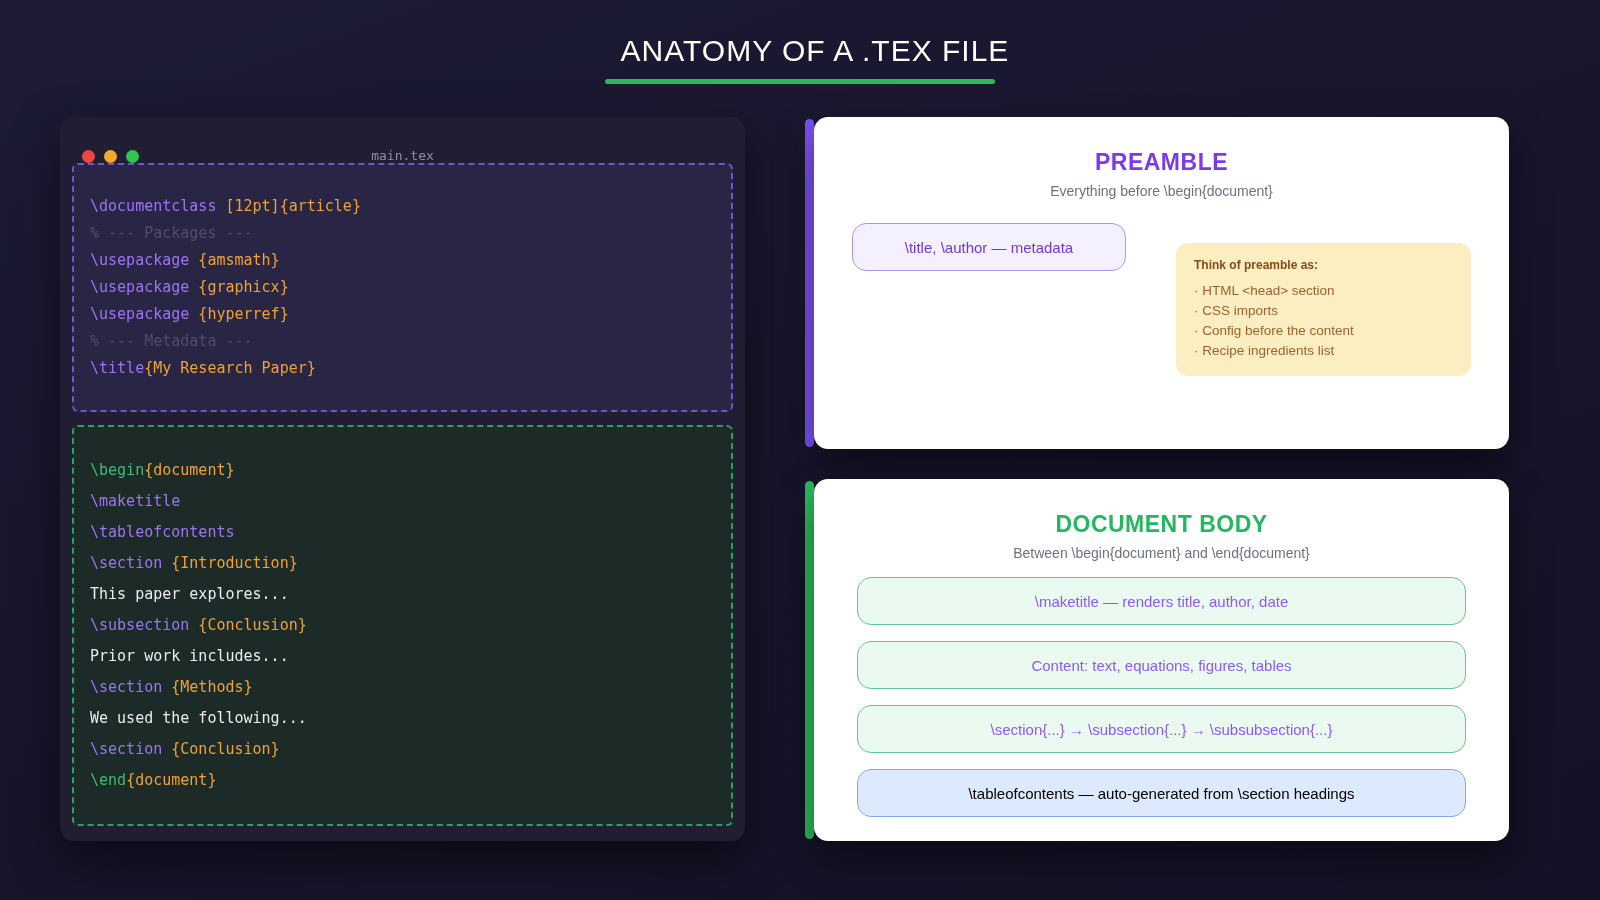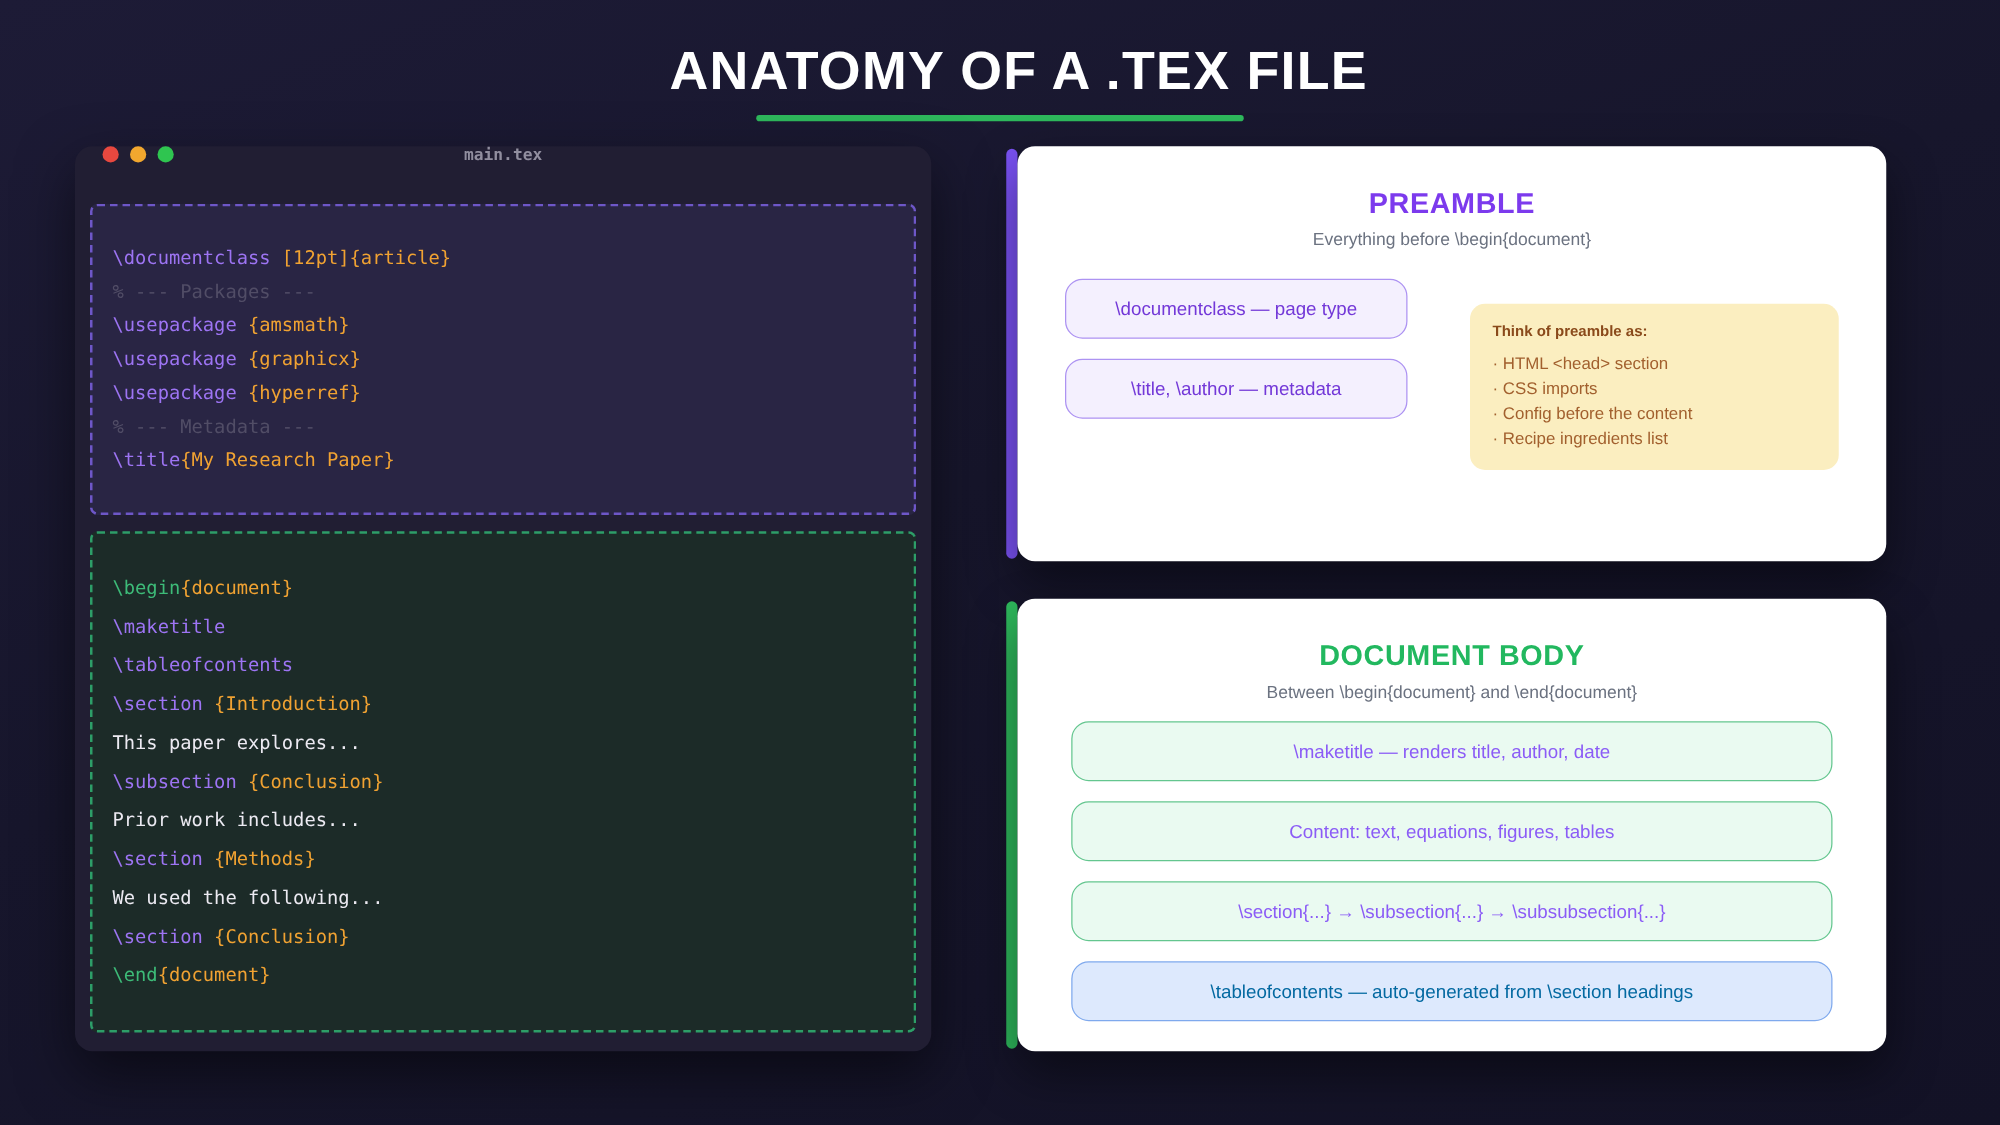--- a/index.html
+++ b/index.html
@@ -6,35 +6,35 @@
   html, body { width: 1600px; height: 900px; overflow: hidden; }
   body {
     font-family: "Liberation Sans", sans-serif;
     background: linear-gradient(160deg, #1d1b36 0%, #17162c 45%, #131226 100%);
   }
   #stage { position: relative; width: 1600px; height: 900px; }
 
   
   .header { position: absolute; top: 36px; left: 0; right: 0; text-align: center; }
   .page-title {
-    font-size: 43px; font-weight: 700; color: #ffffff;
+    font-size: 30px; font-weight: 400; color: #ffffff;
     letter-spacing: 1px; line-height: 1; padding-left: 30px;
   }
   .title-underline {
     width: 390px; height: 5px; margin: 13px auto 0;
     border-radius: 3px; background: var(--accent-green, #2eb85c);
   }
 
   
   .editor {
     position: absolute; left: 60px; top: 117px; width: 685px; height: 724px;
     background: #211e33; border-radius: 14px;
     box-shadow: 0 18px 45px rgba(0,0,0,0.5);
   }
-  .titlebar { position: relative; height: 46px; display: flex; align-items: flex-start; padding: 0 22px; font-weight: bold; }
+  .titlebar { position: relative; height: 46px; display: flex; align-items: flex-end; padding: 0 22px; }
   .lights { display: flex; gap: 9px; }
   .light { width: 13px; height: 13px; border-radius: 50%; }
   .filename {
     position: absolute; left: 0; right: 0; text-align: center;
     font-family: "DejaVu Sans Mono", monospace; font-size: 13px; color: #918e9f;
   }
   .codebox { margin: 0 12px; border-radius: 6px; padding: 28px 16px; }
   .codebox.preamble-box { background: #292544; border: 2px dashed #6e57c8; }
   .codebox.body-box { background: #1c2b28; border: 2px dashed #2d9e68; margin-top: 13px; }
   .code-line {
@@ -67,21 +67,21 @@
   .card-subtitle { margin-top: 7px; text-align: center; font-size: 14px; color: #6b7280; }
 
   .preamble-content { display: flex; padding: 24px 38px 0 38px; gap: 50px; }
   .pill-col { display: flex; flex-direction: column; gap: 16px; width: 274px; flex: none; }
   .pill {
     height: 48px; display: flex; align-items: center; justify-content: center;
     border-radius: 14px; font-size: 15px; text-align: center;
   }
   .pill-purple { background: #f4f0fe; border: 1.5px solid #ad93f2; color: #7338d8; }
   .pill-green  { background: #eafaf1; border: 1.5px solid #64c68f; color: #8b5cf6; }
-  .pill-blue   { background: #dde9fd; border: 1.5px solid #7fa9ed; color: #0369a1; }
+  .pill-blue   { background: #dde9fd; border: 1.5px solid #7fa9ed; color: #000000; }
 
   .note-box {
     flex: 1; align-self: flex-start; margin-top: 20px;
     background: #fbeec0; border-radius: 12px; padding: 15px 18px;
   }
   .note-heading { font-size: 12px; font-weight: bold; color: #8a4a1b; margin-bottom: 9px; }
   .note-item { font-size: 13.5px; color: #a2602e; line-height: 20px; }
 
   .body-pills { display: flex; flex-direction: column; gap: 16px; padding: 16px 43px 0 43px; }
 </style>
@@ -134,21 +134,20 @@
 
   <div class="card-col">
 
     <div class="card-wrap">
       <div class="accent-bar accent-purple-bar"></div>
       <div class="card card-preamble">
         <div class="card-title purple">PREAMBLE</div>
         <div class="card-subtitle">Everything before \begin{document}</div>
         <div class="preamble-content">
           <div class="pill-col">
-              <div class="pill pill-purple">\documentclass — page type</div>
               <div class="pill pill-purple">\title, \author — metadata</div>
             </div>
           <div class="note-box">
             <div class="note-heading">Think of preamble as:</div>
             <div>
                 <div class="note-item">· HTML &lt;head&gt; section</div>
                 <div class="note-item">· CSS imports</div>
                 <div class="note-item">· Config before the content</div>
                 <div class="note-item">· Recipe ingredients list</div>
               </div>

